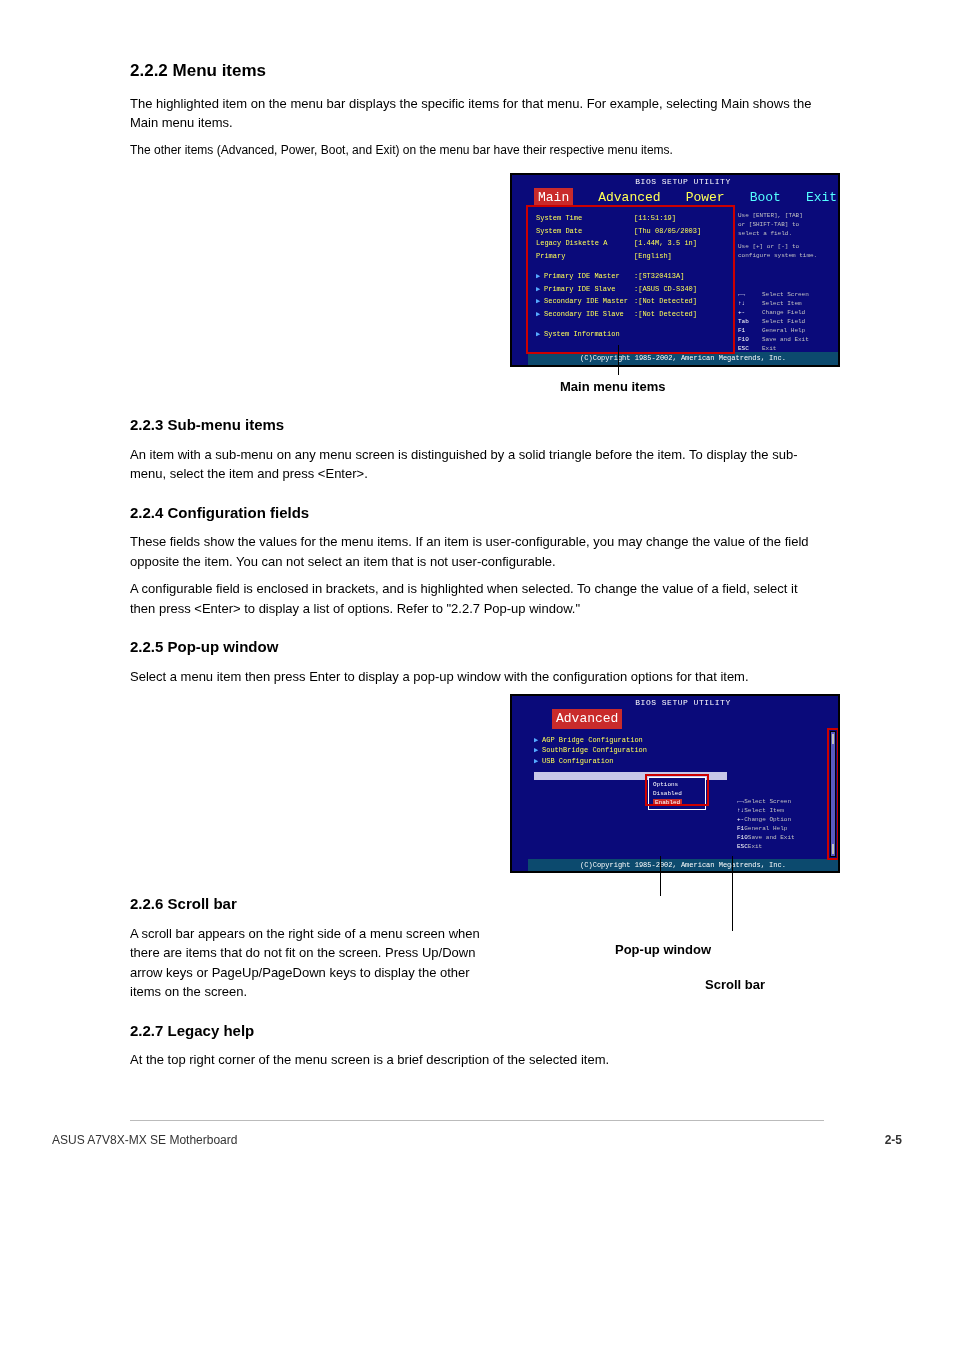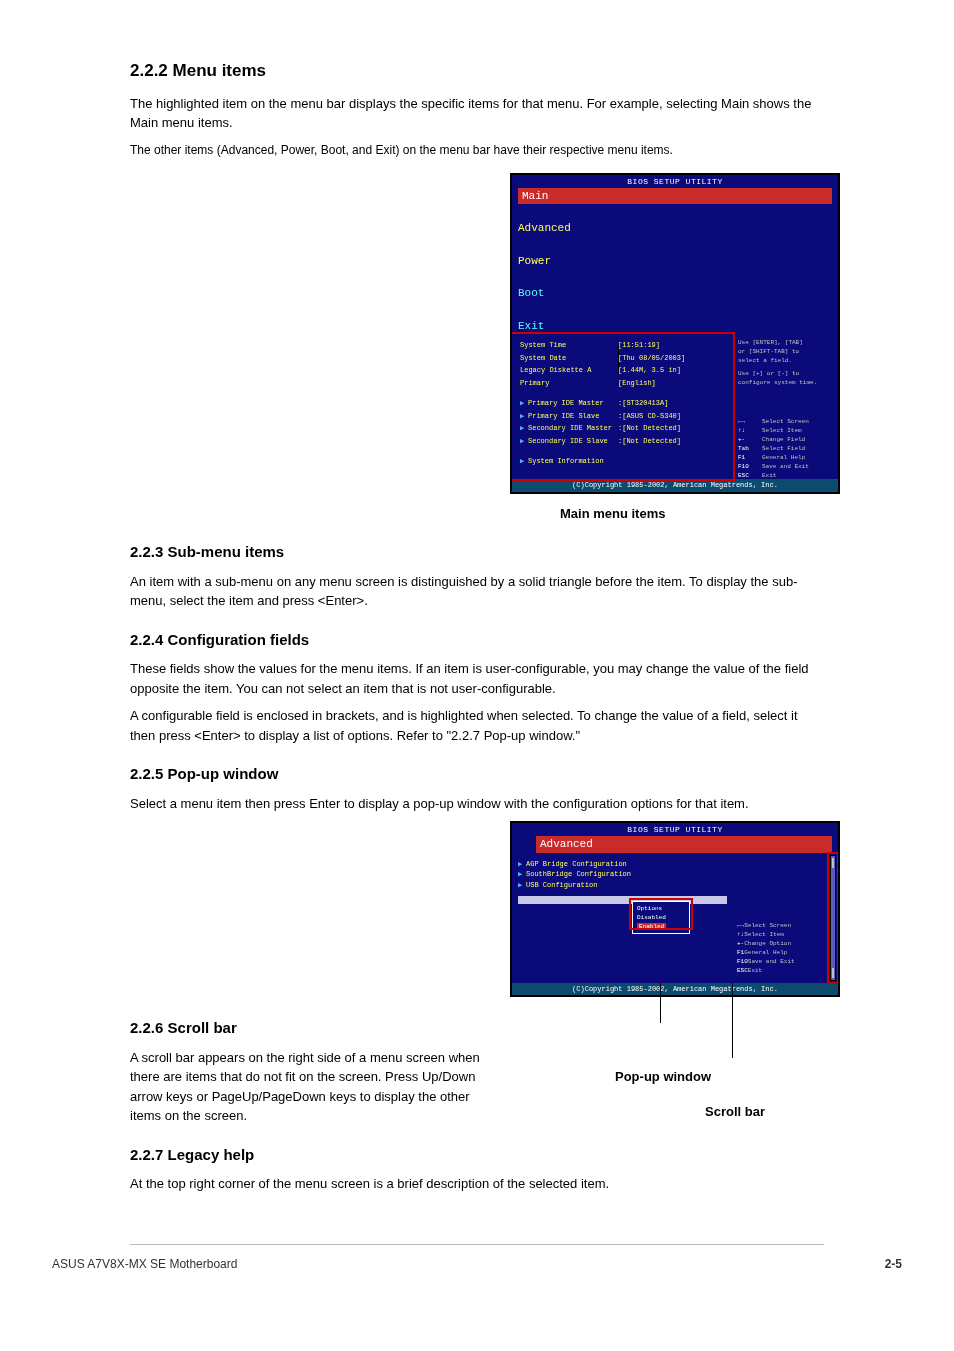--- a/index.html
+++ b/index.html
@@ -4,23 +4,23 @@
 <style>
   * { margin: 0; padding: 0; box-sizing: border-box; }
   body { width: 954px; height: 1351px; background: #fff; font-family: Arial, sans-serif; color: #000; font-size: 14px; line-height: 1.5; }
   .page { padding: 40px 130px 0 130px; }
 
   .section-title { font-size: 17px; font-weight: bold; margin-bottom: 10px; }
   .section-text { font-size: 13px; margin-bottom: 8px; }
   .small-text { font-size: 12px; margin-bottom: 14px; }
 
   .bios-fig { width: 330px; margin: 10px 0 10px 380px; position: relative; }
-  .bios-box { background: #0a0a7a; border: 2px solid #000; font-family: "Courier New", monospace; font-size: 7px; color: #c0c0c0; overflow: hidden; }
+  .bios-box { background: #0a0a7a; border: 2px solid #000; font-family: "Courier New", monospace; font-size: 7px; color: #c0c0c0; overflow: hidden; padding-left: 16px; }
   .bios-title { text-align: center; color: #fff; font-size: 8px; letter-spacing: 0.5px; padding-top: 1px; }
-  .bios-menu { display: flex; gap: 16px; padding: 0 6px; color: #ffff55; font-size: 11px; flex-direction: column; }
+  .bios-menu { display: flex; gap: 25px; padding: 0 6px; color: #ffff55; font-size: 13px; }
   .bios-menu .sel { background: #c92b2b; color: #fff; padding: 0 4px; }
   .bios-body { display: flex; height: 145px; }
   .bios-left { flex: 1.6; background: #0a0a7a; padding: 4px 6px; position: relative; }
   .bios-right { width: 105px; border-left: 1px solid #0a0a7a; padding: 4px 4px; font-size: 6px; color: #c0c0c0; }
   .bios-right .title-gap { height: 4px; }
   .bios-footer { text-align: center; font-size: 7px; color: #fff; background: #0c4a6e; padding: 1px 0; }
   .hl-box { position: absolute; border: 2px solid #c00; background: transparent; }
   .conn-line { position: absolute; background: #000; }
   .conn-line-v { width: 1px; }
 

